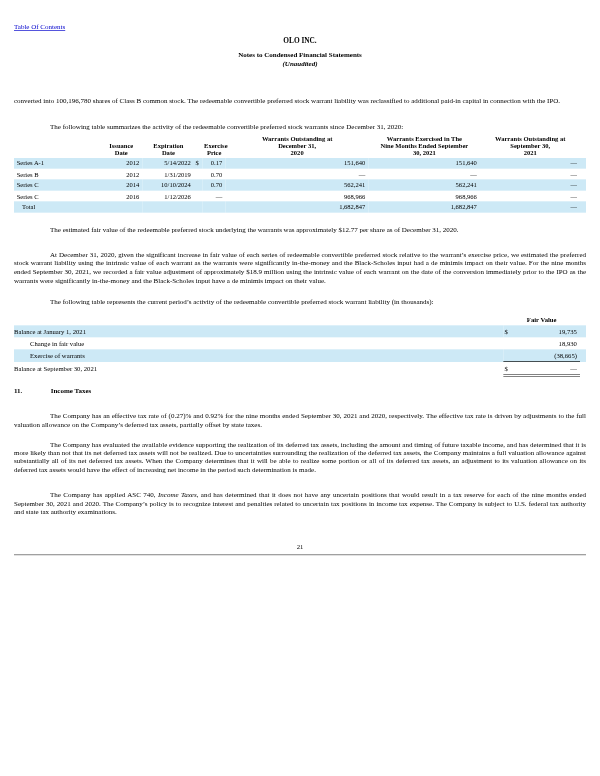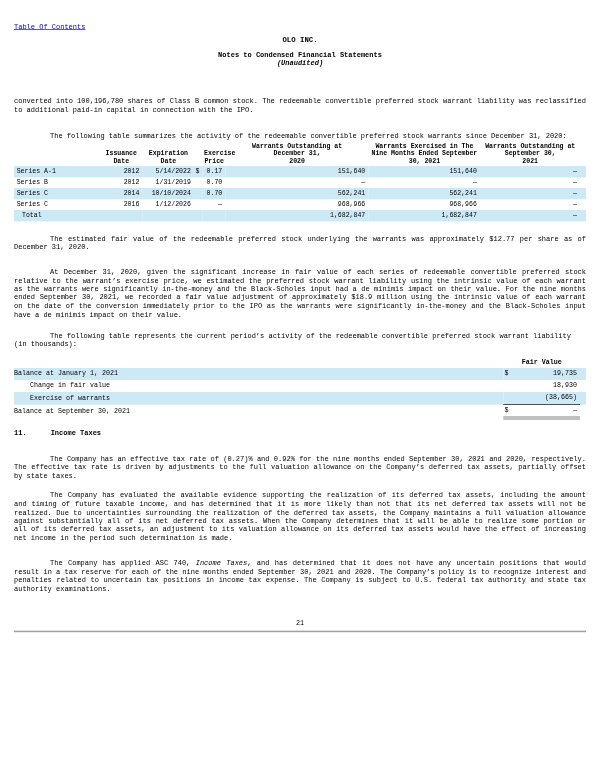--- a/index.html
+++ b/index.html
@@ -1,19 +1,19 @@
 <!DOCTYPE html>
 <html><head>
 <meta charset="utf-8">
 <style>
   * { margin:0; padding:0; box-sizing:border-box; }
   html,body { background:#ffffff; }
   .viewport {
     width:600px; height:776px; overflow:hidden; background:#fff; position:relative;
-    font-family:Liberation Mono, monospace; color:#000;
+    font-family:Liberation Serif, serif; color:#000;
   }
   .page {
     width:900px; height:1164px; background:#fff;
     transform:scale(0.666667); transform-origin:0 0;
     padding:30px 21px 0 21px;
   }
   .toc-link {
     font-size:10.5px; color:#0000cc; text-decoration:underline; cursor:pointer;
     display:inline-block; line-height:13px;
   }

